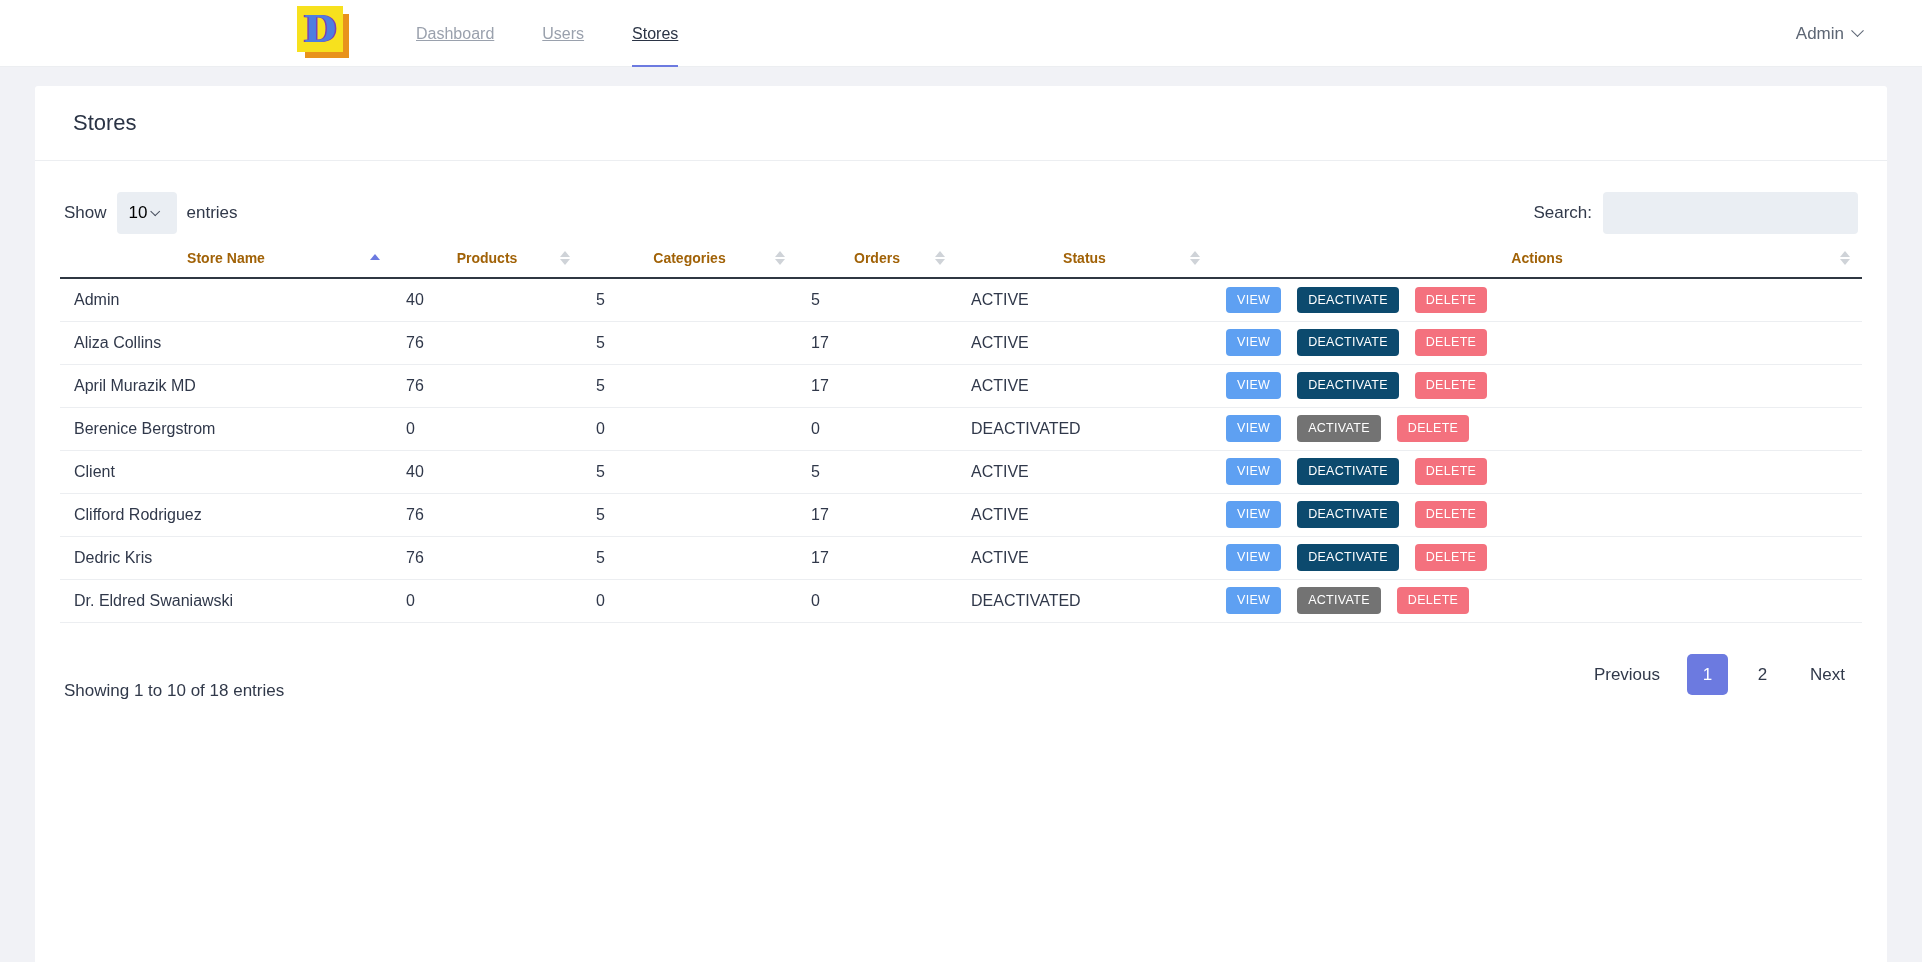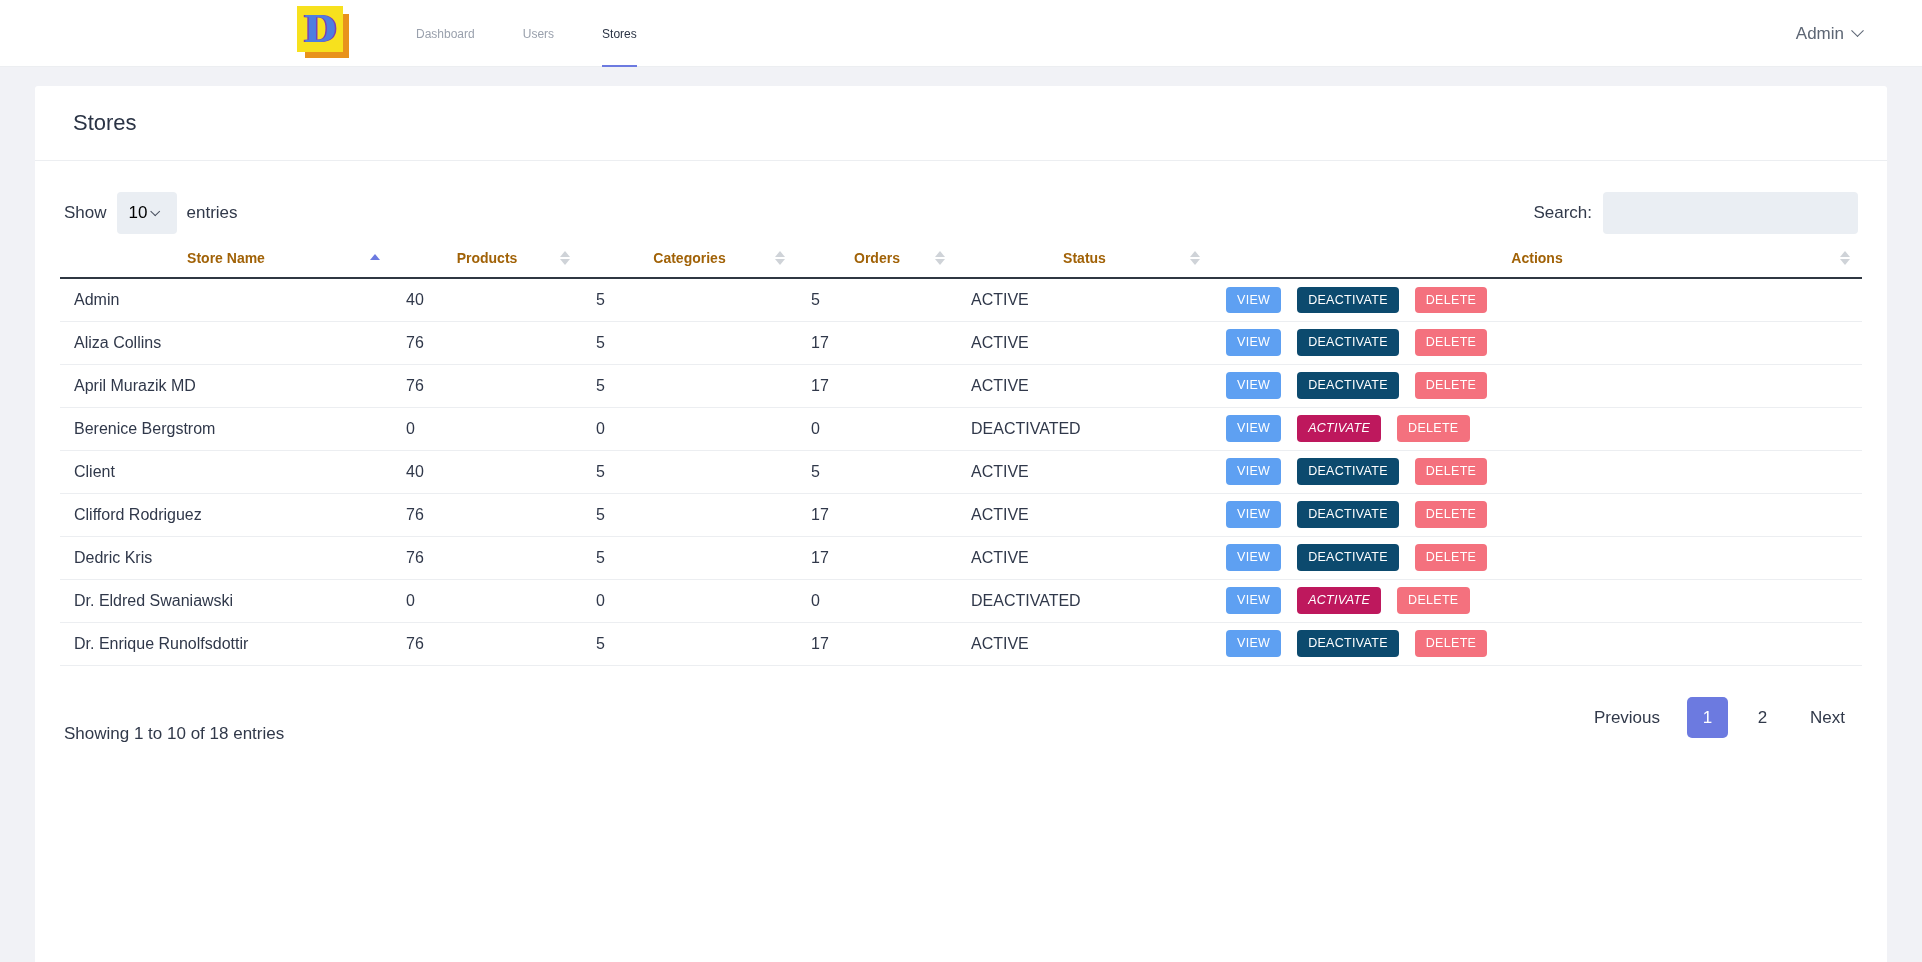--- a/index.html
+++ b/index.html
@@ -59,25 +59,26 @@
     height: 67px;
     display: flex;
     align-items: center;
     gap: 0;
   }
   .nav-link {
     height: 67px;
     display: flex;
     align-items: center;
     padding: 0 24px;
-    font-size: 12px;
+    font-size: 16px;
     color: #9aa1ad;
     position: relative;
     cursor: pointer;
     white-space: nowrap;
+    text-decoration: underline;
   }
   .nav-link.active { color: #2b3445; }
   .nav-link.active::after {
     content: "";
     position: absolute;
     left: 24px; right: 24px;
     bottom: 0;
     height: 2px;
     background: #6c7ae0;
   }
@@ -246,21 +247,21 @@
     font-size: 12.5px;
     font-family: "Liberation Sans", sans-serif;
     letter-spacing: 0.3px;
     padding: 6px 11px;
     margin-right: 16px;
     cursor: pointer;
     line-height: 1.15;
   }
   .btn-view { background: #5ea0f2; }
   .btn-deactivate { background: #0c4a6e; }
-  .btn-activate { background: #be185d; font-style: italic; }
+  .btn-activate { background: #737373; }
   .btn-delete { background: #f4717e; }
 
   
   .table-footer {
     display: flex;
     align-items: center;
     justify-content: space-between;
     padding: 26px 4px 0 4px;
   }
   .showing-info { font-size: 17px; color: #31394a; margin-top: 32px; }
@@ -449,28 +450,20 @@
               <td><button class="btn btn-view">VIEW</button><button class="btn btn-deactivate">DEACTIVATE</button><button class="btn btn-delete">DELETE</button></td>
             </tr>
             <tr>
               <td>Dr. Eldred Swaniawski</td>
               <td>0</td>
               <td>0</td>
               <td>0</td>
               <td>DEACTIVATED</td>
               <td><button class="btn btn-view">VIEW</button><button class="btn btn-activate">ACTIVATE</button><button class="btn btn-delete">DELETE</button></td>
             </tr>
-            <tr>
-              <td>Dr. Enrique Runolfsdottir</td>
-              <td>76</td>
-              <td>5</td>
-              <td>17</td>
-              <td>ACTIVE</td>
-              <td><button class="btn btn-view">VIEW</button><button class="btn btn-deactivate">DEACTIVATE</button><button class="btn btn-delete">DELETE</button></td>
-            </tr>
           </tbody>
       </table>
 
       <div class="table-footer">
         <div class="showing-info">Showing 1 to 10 of 18 entries</div>
         <div class="pagination">
           <button class="page-btn">Previous</button>
           <button class="page-btn active">1</button>
           <button class="page-btn">2</button>
           <button class="page-btn">Next</button>

